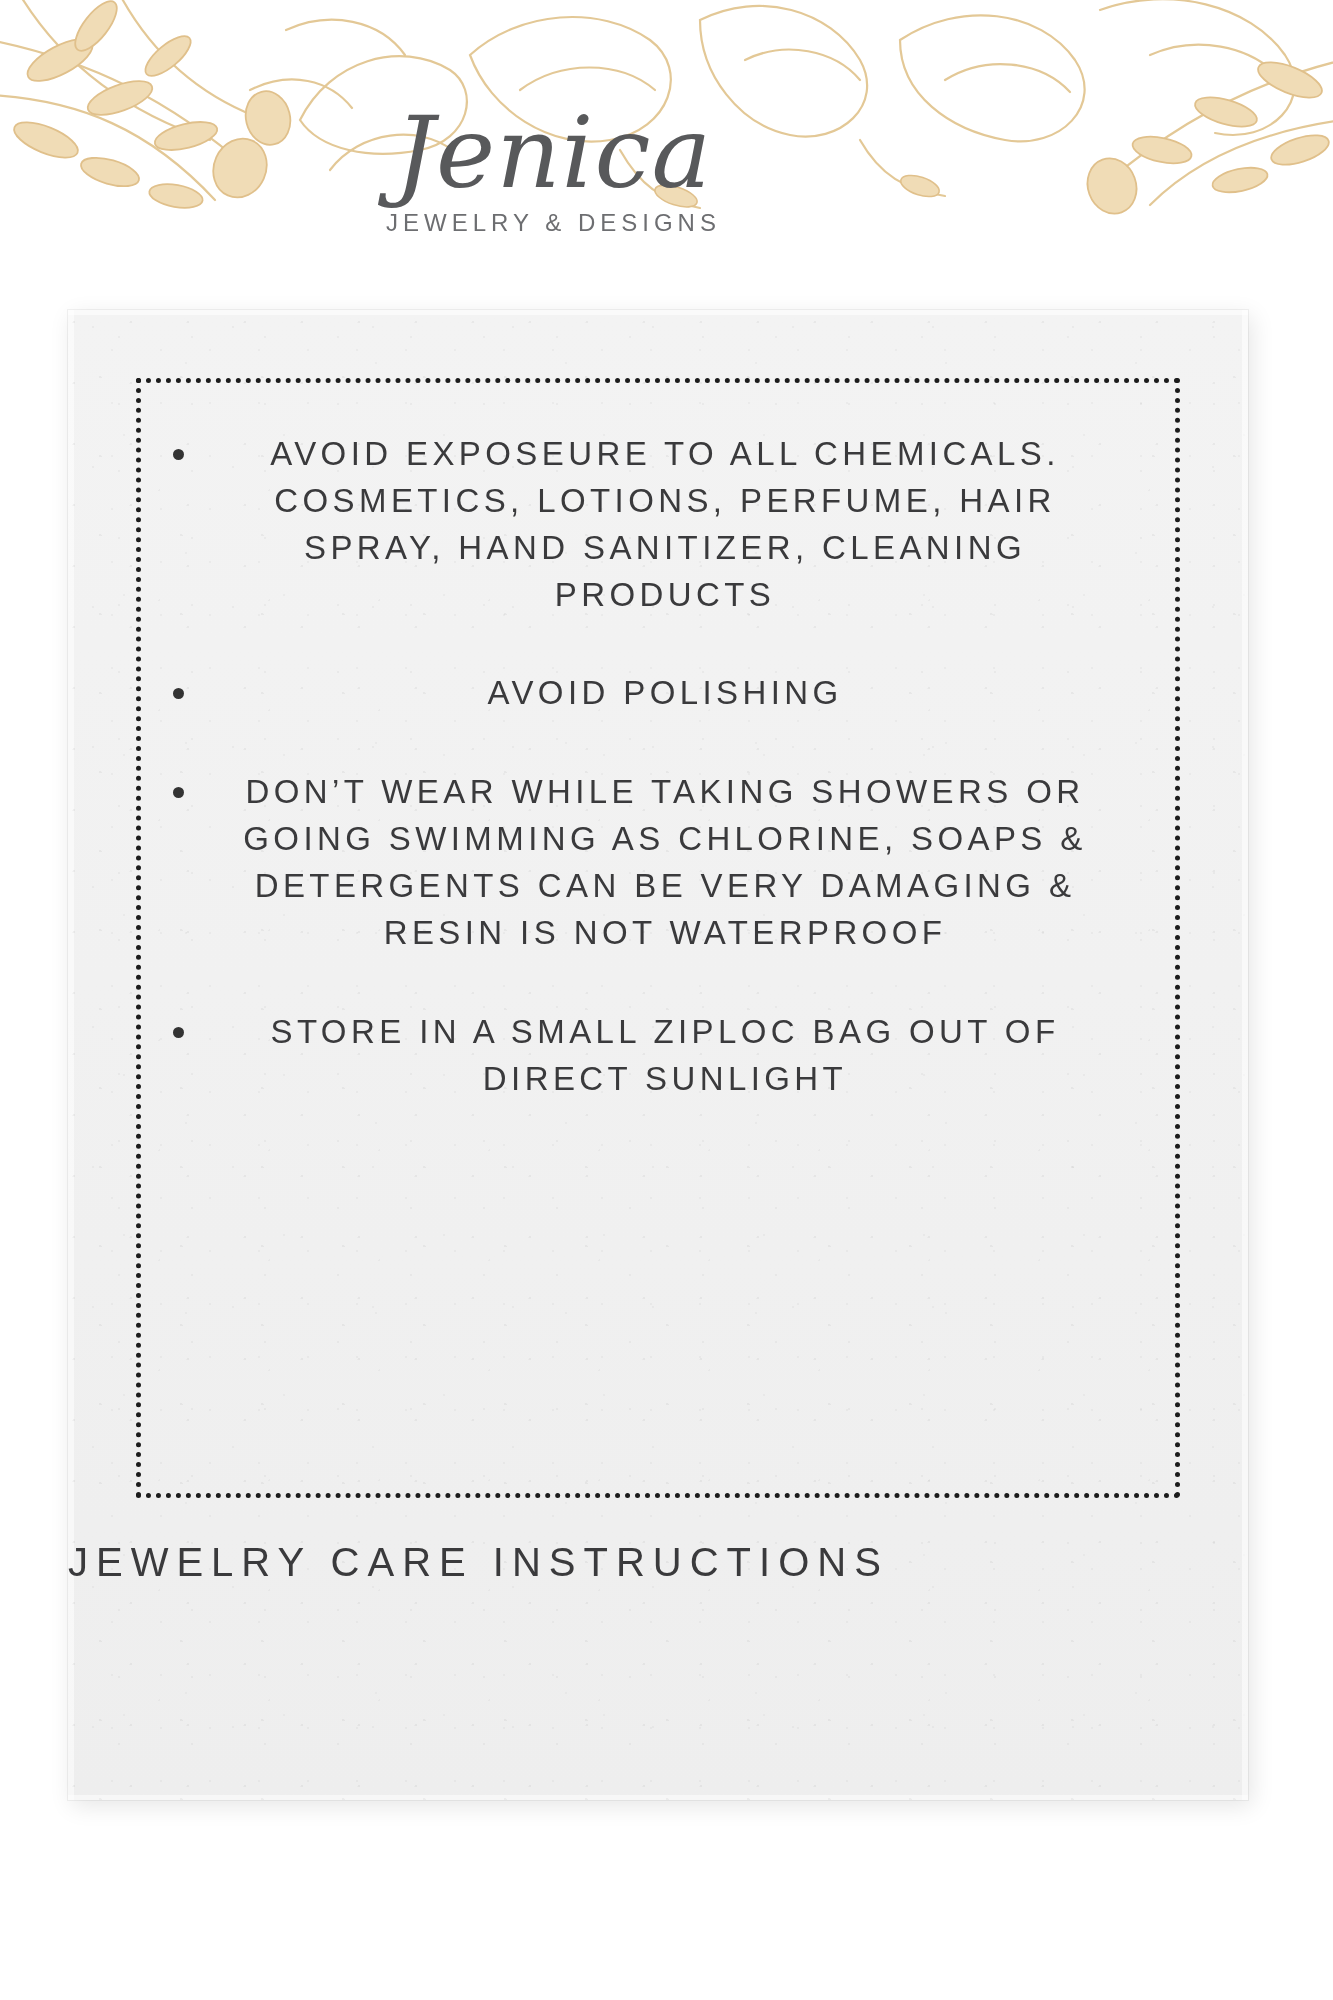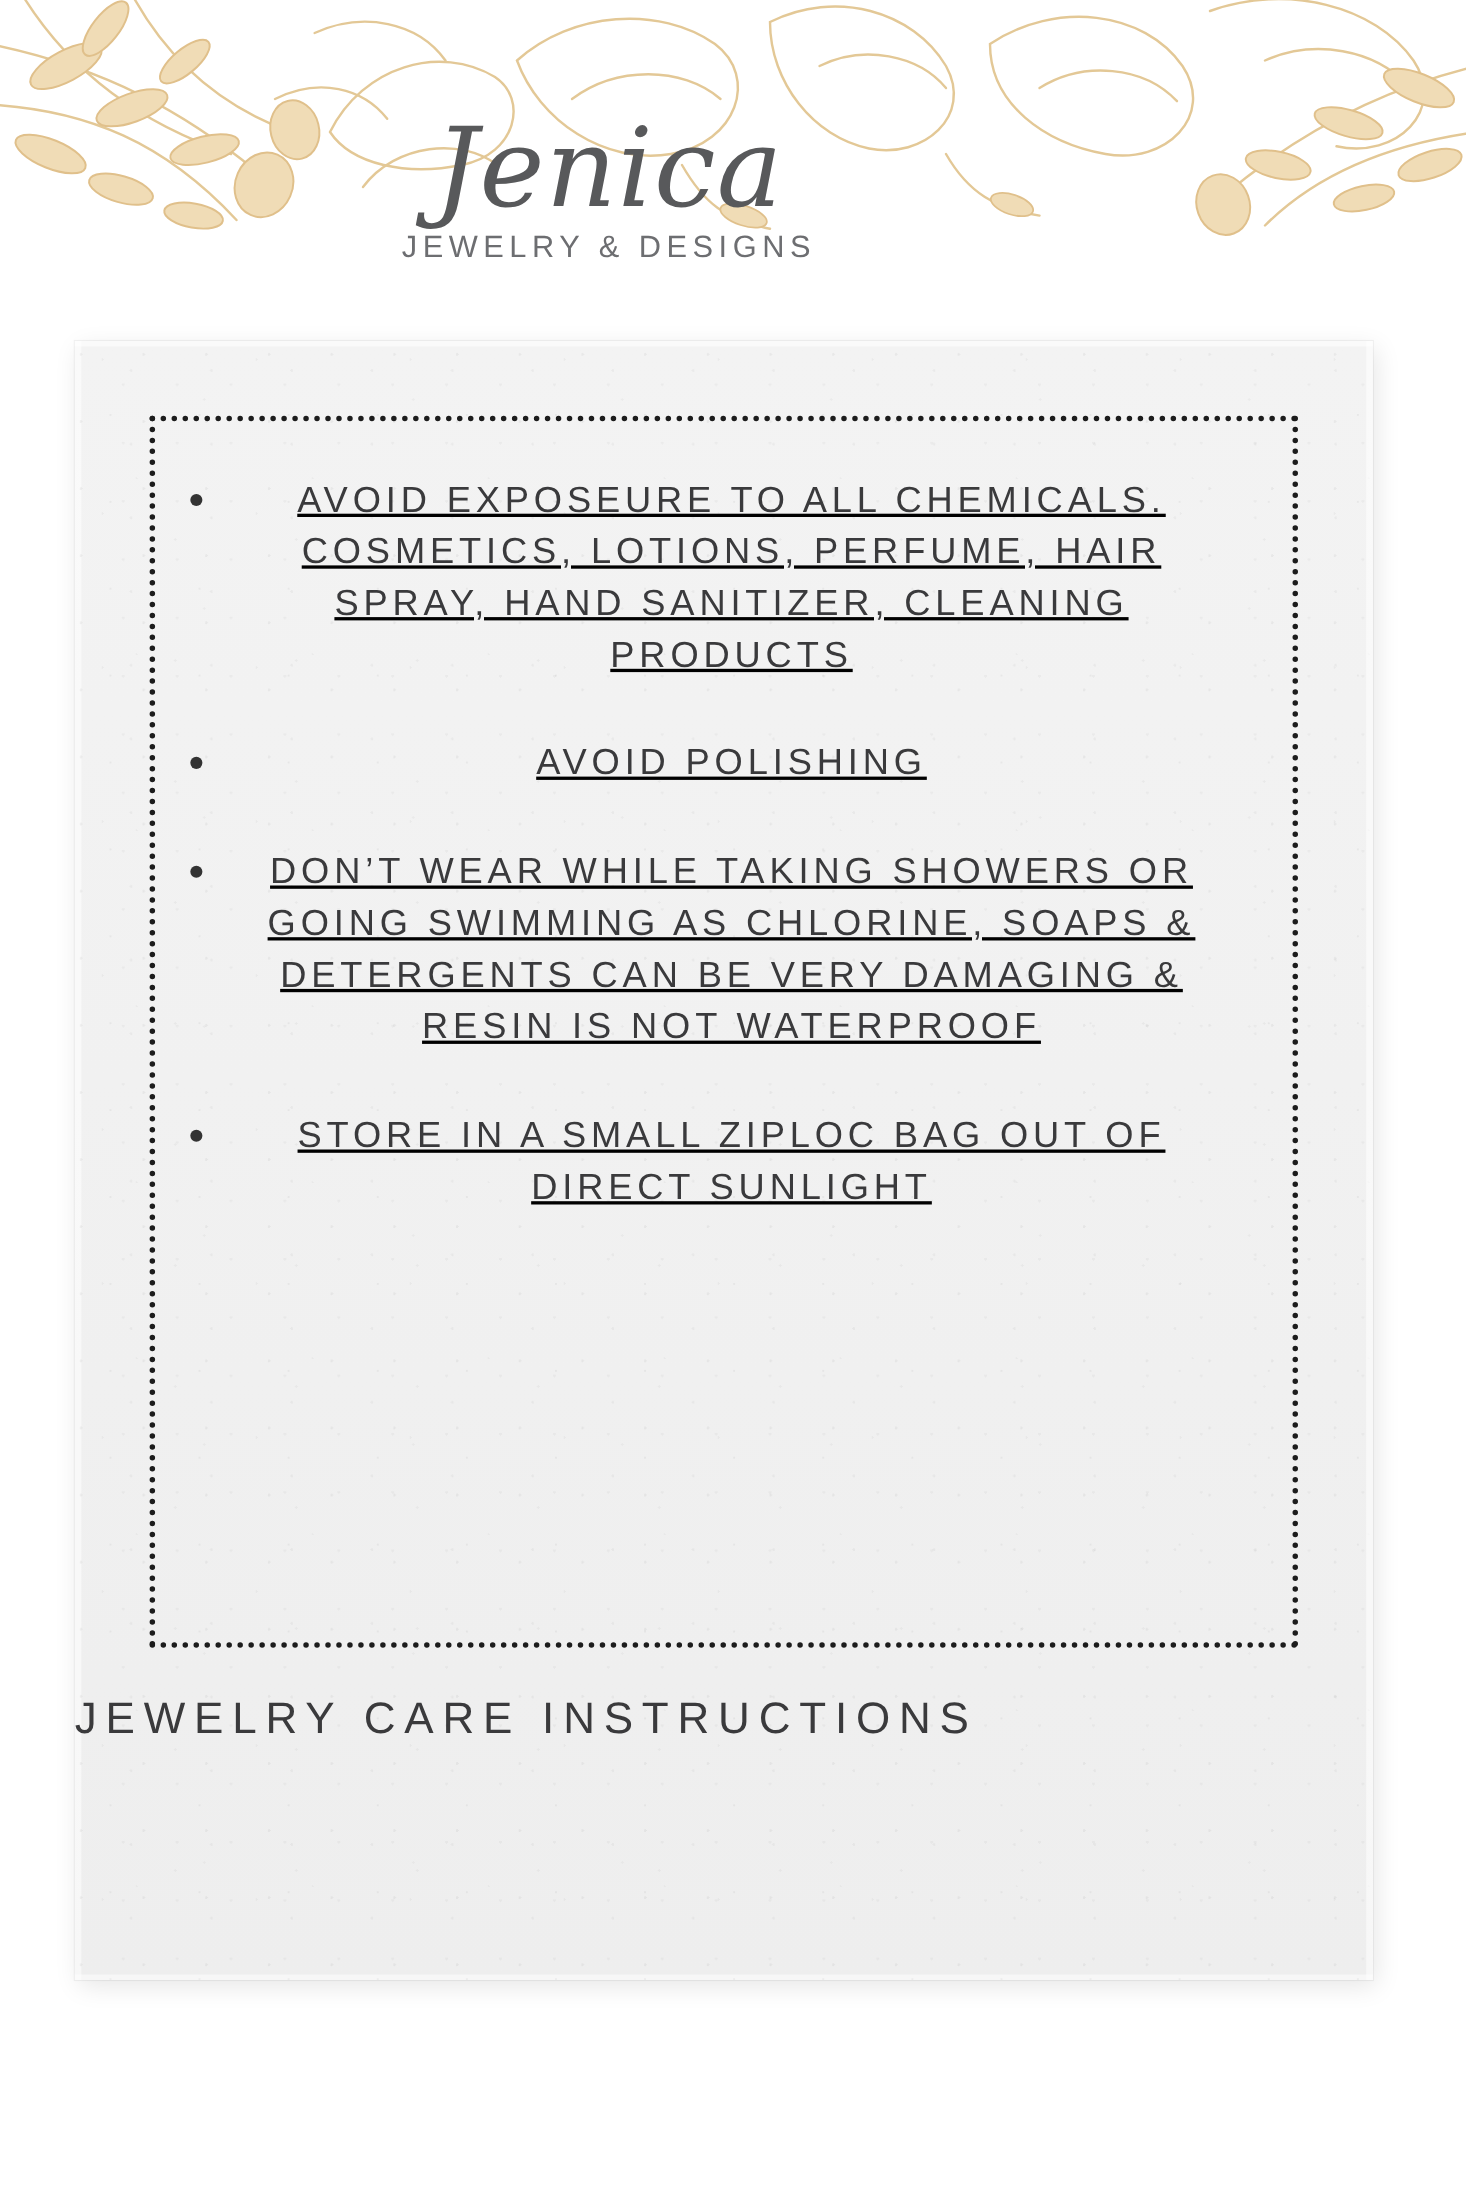--- a/index.html
+++ b/index.html
@@ -41,21 +41,21 @@
     font-family: "DejaVu Serif", serif;
     font-style: italic;
     font-size: 100px;
     line-height: 1.05;
     color: #58595b;
     letter-spacing: 1px;
   }
   .brand-sub {
     margin-top: 4px;
     font-family: "Liberation Sans", sans-serif;
-    font-size: 28px;
+    font-size: 24px;
     letter-spacing: 5px;
     color: #6d6e71;
     font-weight: 400;
   }
 
   
   .paper {
     position: absolute;
     left: 68px;
     top: 310px;
@@ -115,21 +115,20 @@
     width: 100%;
     box-sizing: border-box;
     padding: 0 18px 0 10px;
     margin: 0;
     list-style: none;
   }
   .care-item {
     position: relative;
     padding-left: 52px;
     margin-bottom: 52px;
-    text-decoration: underline;
   }
   .bullet {
     position: absolute;
     left: 22px;
     top: 18px;
     width: 11px;
     height: 11px;
     border-radius: 50%;
     background: #333333;
   }

